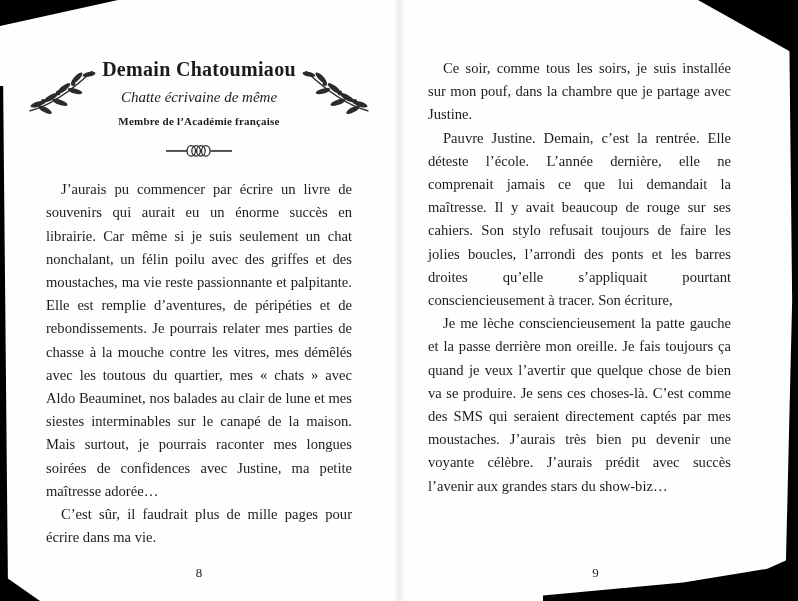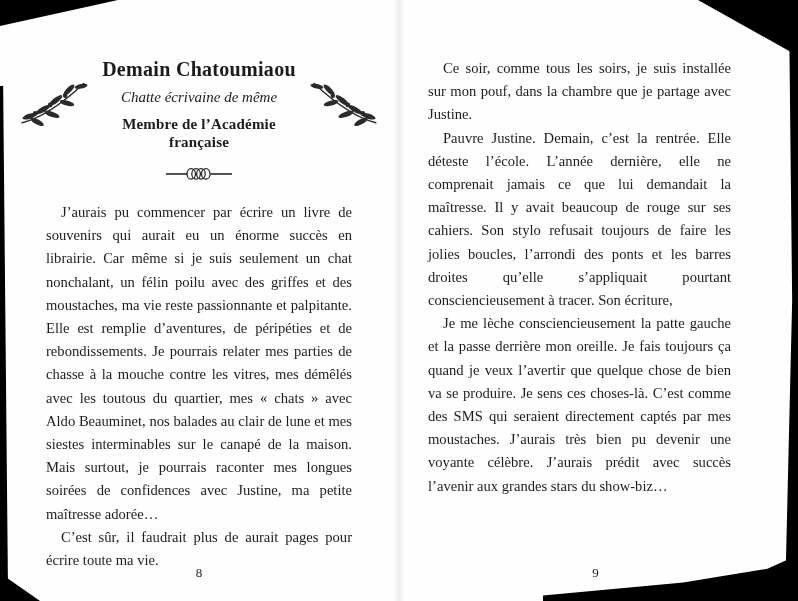--- a/index.html
+++ b/index.html
@@ -36,21 +36,21 @@
   }
   .header-text{text-align:center;flex:0 0 auto;max-width:210px;}
   .chapter-title{
     font-size:20px;font-weight:700;letter-spacing:0.3px;
     margin:0 0 7px 0;line-height:1.15;
   }
   .chapter-subtitle{
     font-style:italic;font-size:15px;margin:0 0 9px 0;line-height:1.2;
   }
   .chapter-affiliation{
-    font-weight:700;font-size:15px;letter-spacing:0.2px;line-height:1.2;
+    font-weight:700;font-size:11px;letter-spacing:0.2px;line-height:1.2;
   }
   .branch{flex:0 0 auto;}
   .branch-right{transform:scaleX(-1);}
 
   .divider-wrap{text-align:center;margin:14px 0 16px 0;}
 
   .body-text p{
     margin:0;
     font-size:14.6px;
     line-height:23.2px;
@@ -124,21 +124,21 @@
           <ellipse cx="27" cy="9" rx="4.4" ry="5.4"></ellipse>
           <ellipse cx="32" cy="9" rx="4.4" ry="5.4"></ellipse>
           <ellipse cx="37" cy="9" rx="4.4" ry="5.4"></ellipse>
           <ellipse cx="42" cy="9" rx="4.4" ry="5.4"></ellipse>
         </g>
       </svg>
     </div>
 
     <div class="body-text">
       <p>J’aurais pu commencer par écrire un livre de souvenirs qui aurait eu un énorme succès en librairie. Car même si je suis seulement un chat nonchalant, un félin poilu avec des griffes et des moustaches, ma vie reste passionnante et palpitante. Elle est remplie d’aventures, de péripéties et de rebondissements. Je pourrais relater mes parties de chasse à la mouche contre les vitres, mes démêlés avec les toutous du quartier, mes « chats » avec Aldo Beauminet, nos balades au clair de lune et mes siestes interminables sur le canapé de la maison. Mais surtout, je pourrais raconter mes longues soirées de confidences avec Justine, ma petite maîtresse adorée…</p>
-      <p>C’est sûr, il faudrait plus de aurait pages pour écrire toute ma vie.</p>
+      <p>C’est sûr, il faudrait plus de mille pages pour écrire dans ma vie.</p>
     </div>
   </div>
 
   <div class="page page-right">
     <div class="body-text">
       <p>Ce soir, comme tous les soirs, je suis installée sur mon pouf, dans la chambre que je partage avec Justine.</p>
       <p>Pauvre Justine. Demain, c’est la rentrée. Elle déteste l’école. L’année dernière, elle ne comprenait jamais ce que lui demandait la maîtresse. Il y avait beaucoup de rouge sur ses cahiers. Son stylo refusait toujours de faire les jolies boucles, l’arrondi des ponts et les barres droites qu’elle s’appliquait pourtant consciencieusement à tracer. Son écriture,</p>
       <p>Je me lèche consciencieusement la patte gauche et la passe derrière mon oreille. Je fais toujours ça quand je veux l’avertir que quelque chose de bien va se produire. Je sens ces choses-là. C’est comme des SMS qui seraient directement captés par mes moustaches. J’aurais très bien pu devenir une voyante célèbre. J’aurais prédit avec succès l’avenir aux grandes stars du show-biz…</p>
     </div>
   </div>

